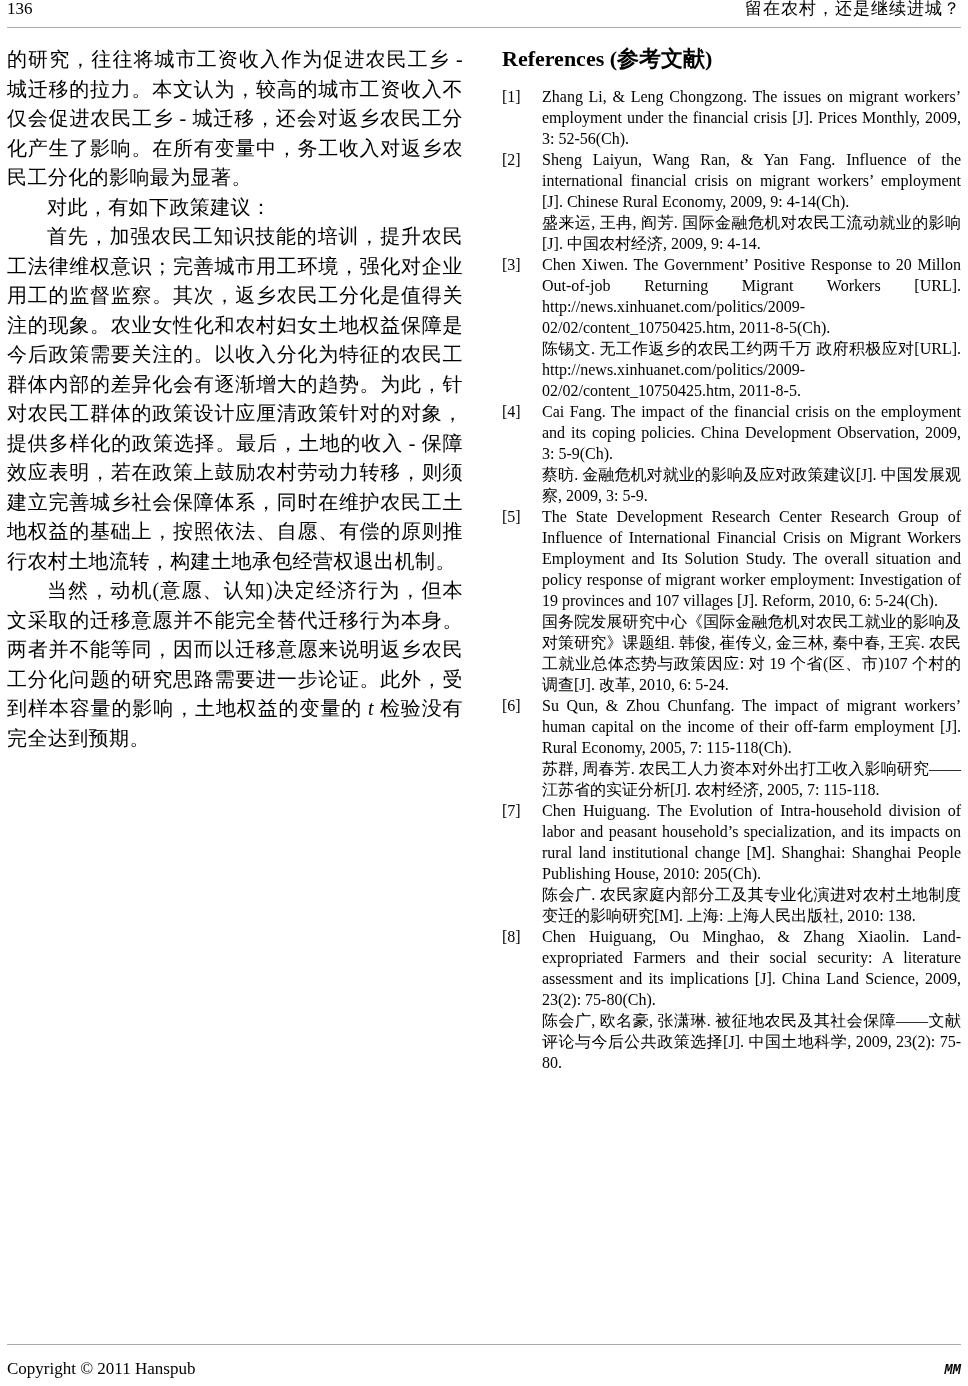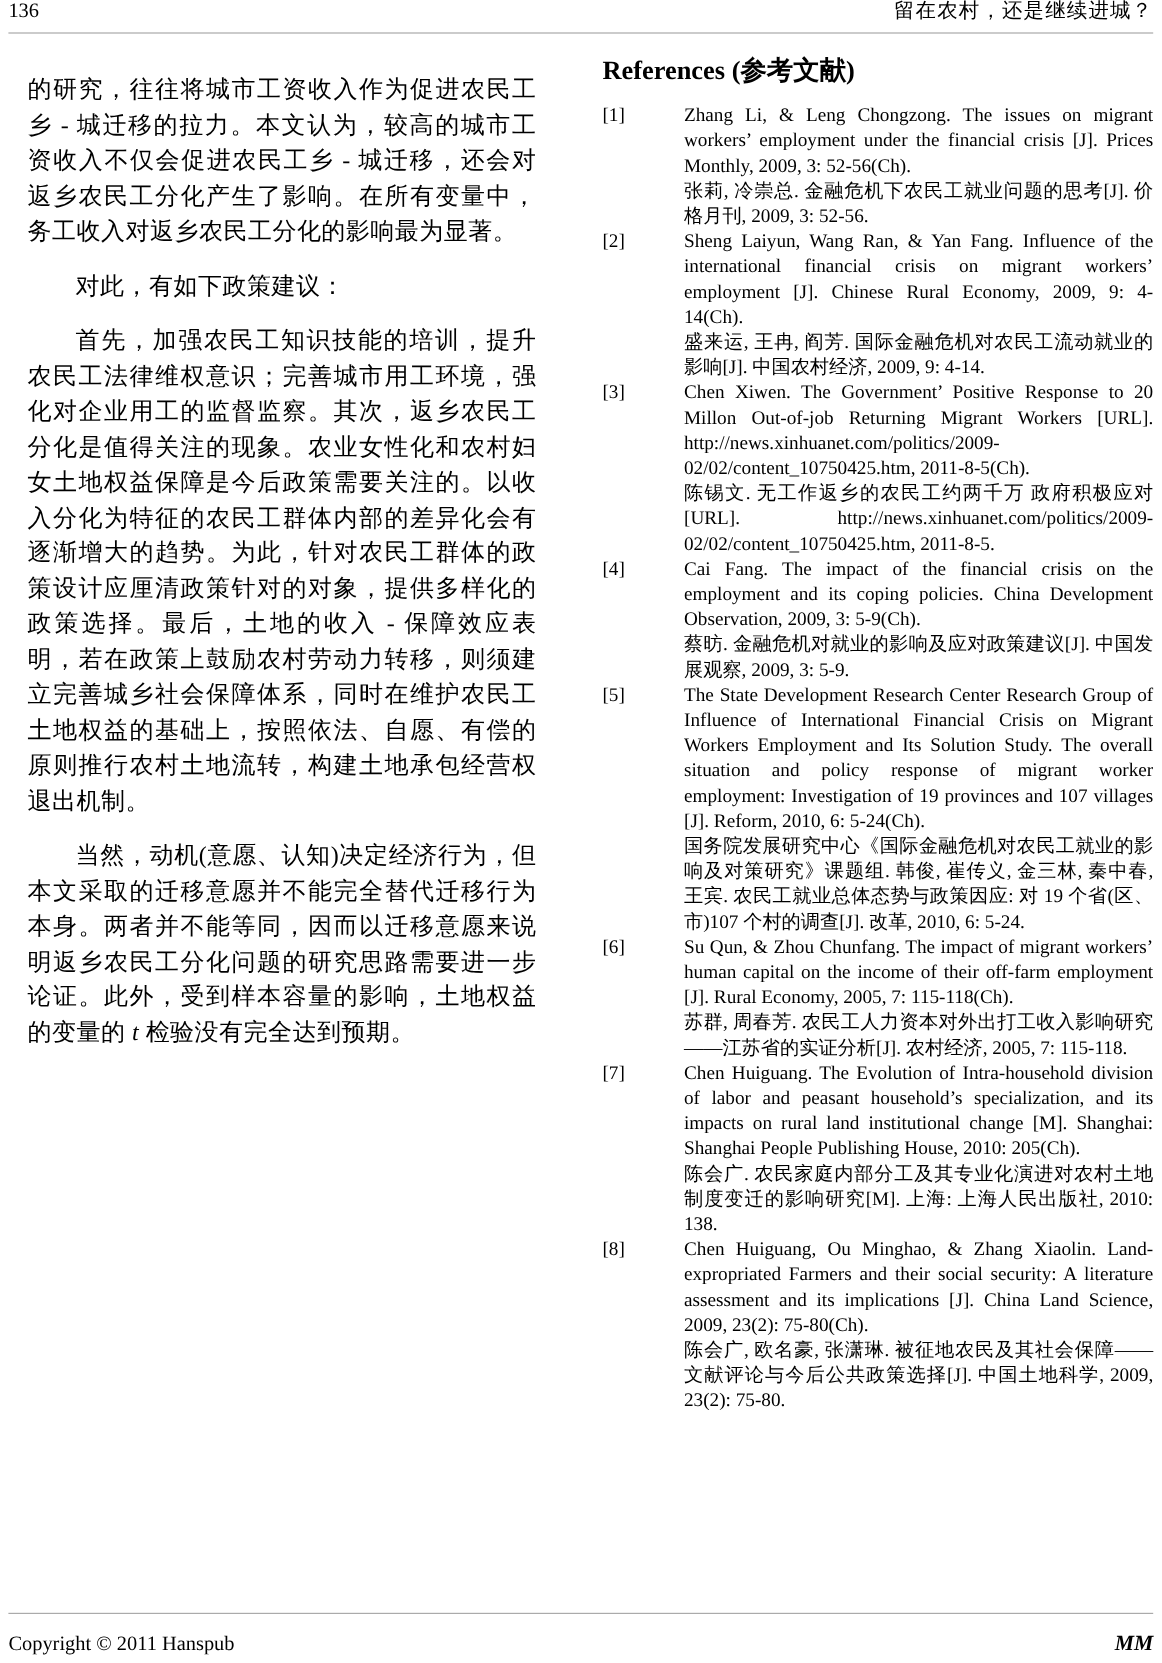--- a/index.html
+++ b/index.html
@@ -27,21 +27,21 @@
   .content {
     position: absolute;
     top: 45px; left: 7px;
     width: 954px;
     display: flex;
   }
   .col-left { width: 456px; flex: none; }
   .col-right { margin-left: 39px; width: 459px; flex: none; }
   
   .col-left p {
-    margin: 16px;
+    margin: 0;
     font-size: 20px;
     line-height: 29.5px;
     text-align: justify;
     letter-spacing: 0.4px;
   }
   .col-left p.indent { text-indent: 2em; }
   .cite-sup { font-size: 12px; vertical-align: super; line-height: 0; }
   .var-italic { font-style: italic; font-family: "Liberation Serif", serif; }
   
   .refs-heading {
@@ -54,36 +54,35 @@
     display: flex;
     font-size: 16px;
     line-height: 21px;
   }
   .ref-num { width: 40px; flex: none; }
   .ref-text { flex: 1; min-width: 0; }
   .ref-en, .ref-zh {
     text-align: justify;
     overflow-wrap: break-word;
     word-break: break-word;
-    margin-left: 28px;
   }
   
   .footer {
     position: absolute;
     top: 1344px; left: 7px; right: 7px;
     border-top: 1px solid #aaaaaa;
   }
   .footer-inner {
     padding-top: 14px;
     display: flex;
     justify-content: space-between;
     align-items: baseline;
     font-size: 17px;
   }
-  .journal-code { font-style: italic; font-weight: bold; font-size: 18px; }
+  .journal-code { font-style: italic; font-weight: bold; font-size: 14px; font-family: Liberation Mono, monospace; }
 </style>
 </head>
 <body>
 
 <div class="page">
 
   <div class="header">
     <span class="page-num">136</span>
     <span class="page-title">留在农村，还是继续进城？</span>
   </div>
@@ -97,21 +96,20 @@
       <p class="indent"><span>当然，动机(意愿、认知)决定经济行为，但本文采取的迁移意愿并不能完全替代迁移行为本身。两者并不能等同，因而以迁移意愿来说明返乡农民工分化问题的研究思路需要进一步论证。此外，受到样本容量的影响，土地权益的变量的 </span><span class="var-italic">t</span><span> 检验没有完全达到预期。</span></p>
     </div>
 
     <div class="col-right">
       <h2 class="refs-heading">References (参考文献)</h2>
 
       <div class="ref-item">
         <span class="ref-num">[1]</span>
         <div class="ref-text">
           <div class="ref-en">Zhang Li, &amp; Leng Chongzong. The issues on migrant workers’ employment under the financial crisis [J]. Prices Monthly, 2009, 3: 52-56(Ch).</div>
-          <div class="ref-zh">张莉, 冷崇总. 金融危机下农民工就业问题的思考[J]. 价格月刊, 2009, 3: 52-56.</div>
         </div>
       </div>
 
       <div class="ref-item">
         <span class="ref-num">[2]</span>
         <div class="ref-text">
           <div class="ref-en">Sheng Laiyun, Wang Ran, &amp; Yan Fang. Influence of the international financial crisis on migrant workers’ employment [J]. Chinese Rural Economy, 2009, 9: 4-14(Ch).</div>
           <div class="ref-zh">盛来运, 王冉, 阎芳. 国际金融危机对农民工流动就业的影响[J]. 中国农村经济, 2009, 9: 4-14.</div>
         </div>
       </div>

